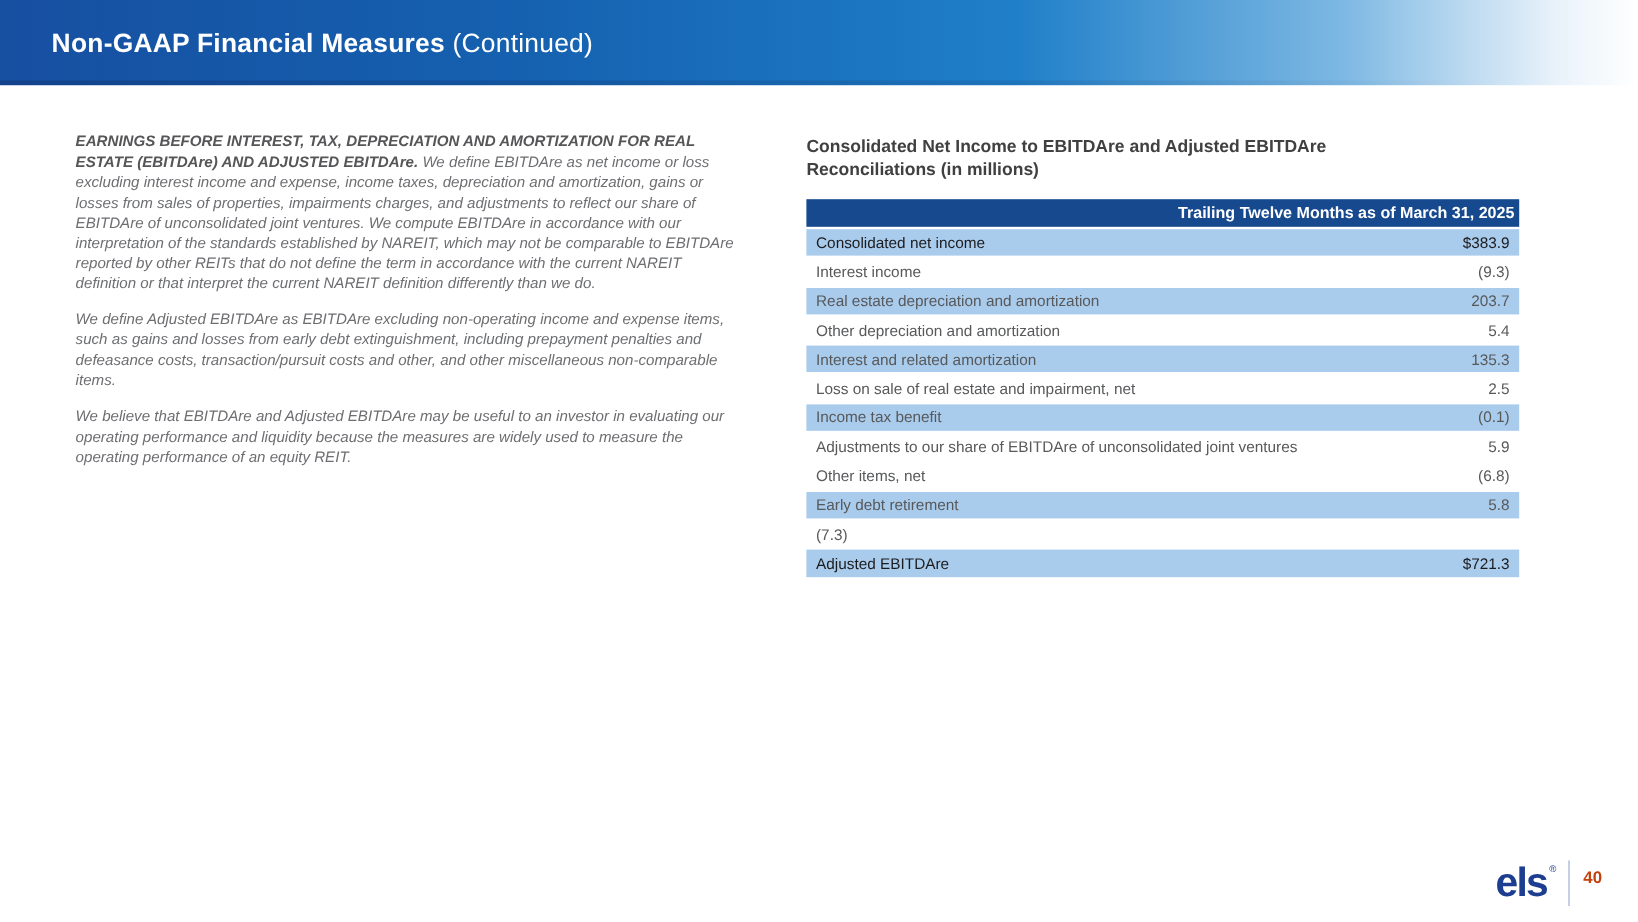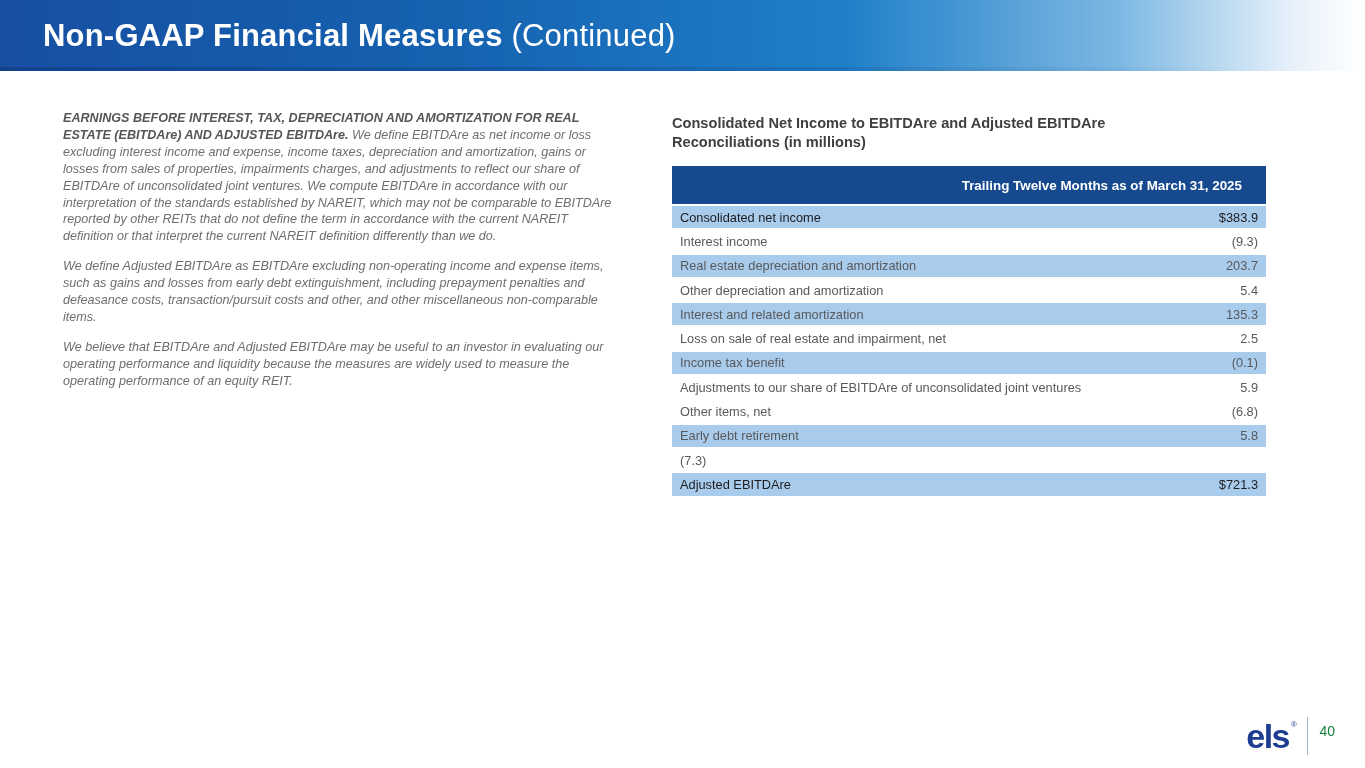--- a/index.html
+++ b/index.html
@@ -17,21 +17,21 @@
     width:1365px; height:71px;
     background:linear-gradient(90deg,#174fa1 0%,#1561b0 32%,#1f7fc8 62%,#7db8e3 82%,#e9f2fa 95%,#ffffff 100%);
     display:flex; align-items:center;
   }
   .header::after {
     content:""; position:absolute; left:0; bottom:0;
     width:100%; height:4px;
     background:linear-gradient(90deg,rgba(8,32,84,0.28) 0%,rgba(8,32,84,0.12) 60%,rgba(8,32,84,0) 92%);
   }
   .slide-title {
-    color:#ffffff; font-size:31px; font-weight:700;
+    color:#ffffff; font-size:22px; font-weight:700;
     margin-left:43px; letter-spacing:0.2px; white-space:nowrap;
   }
   .slide-title .title-cont { font-weight:400; }
 
   
   .left-col {
     position:absolute; left:63px; top:110px; width:549px;
     color:#6d6e71; font-size:12.6px; line-height:16.9px;
   }
   .left-col p { margin-bottom:13px;font-style:italic; }
@@ -39,22 +39,22 @@
 
   
   .right-col { position:absolute; left:672px; top:114px; width:594px; }
   .table-title {
     color:#404040; font-weight:700; font-size:14.6px;
     line-height:19px; margin-bottom:14px;
   }
   .tbl { width:594px; }
   .tbl-head {
     background:#17498f; color:#ffffff; font-weight:700; font-size:13.4px;
-    height:38px; display:flex; align-items:center; justify-content:flex-end;
-    padding:0 24px; margin-bottom:2px;
+    height:23px; display:flex; align-items:center; justify-content:flex-end;
+    padding:0 4px; margin-bottom:2px;
   }
   .t-row {
     height:22.3px; margin-bottom:2px;
     display:flex; align-items:center; justify-content:space-between;
     padding:0 8px; font-size:12.8px; color:#58595b;
   }
   .t-row.shaded { background:#a9cbec; }
   .t-row.bold { font-weight:400; color:#1c1c1e; }
   .t-row .row-label { white-space:nowrap; }
   .t-row .row-value { white-space:nowrap; }
@@ -69,21 +69,21 @@
     letter-spacing:-1.5px; line-height:1; position:relative;margin-left:24px;
   }
   .logo-reg {
     color:#1d3e90; font-size:8px; font-weight:400;
     vertical-align:top; position:relative; top:2px; left:2px;
   }
   .footer-divider {
     width:1px; height:38px; background:#9fb3d1;
     margin-left:14px; margin-right:11px;
   }
-  .page-number { color:#15803d; font-size:14px; padding-bottom:10px; }
+  .page-number { color:#c2410c; font-size:14px; padding-bottom:10px;font-weight:bold; }
 </style>
 </head>
 <body>
 
 <div class="header">
   <div class="slide-title"><span>Non-GAAP Financial Measures</span><span class="title-cont"> (Continued)</span></div>
 </div>
 
 <div class="left-col">
   <p><span class="para-lead">EARNINGS BEFORE INTEREST, TAX, DEPRECIATION AND AMORTIZATION FOR REAL ESTATE (EBITDAre) AND ADJUSTED EBITDAre. </span><span>We define EBITDAre as net income or loss excluding interest income and expense, income taxes, depreciation and amortization, gains or losses from sales of properties, impairments charges, and adjustments to reflect our share of EBITDAre of unconsolidated joint ventures. We compute EBITDAre in accordance with our interpretation of the standards established by NAREIT, which may not be comparable to EBITDAre reported by other REITs that do not define the term in accordance with the current NAREIT definition or that interpret the current NAREIT definition differently than we do.</span></p>

